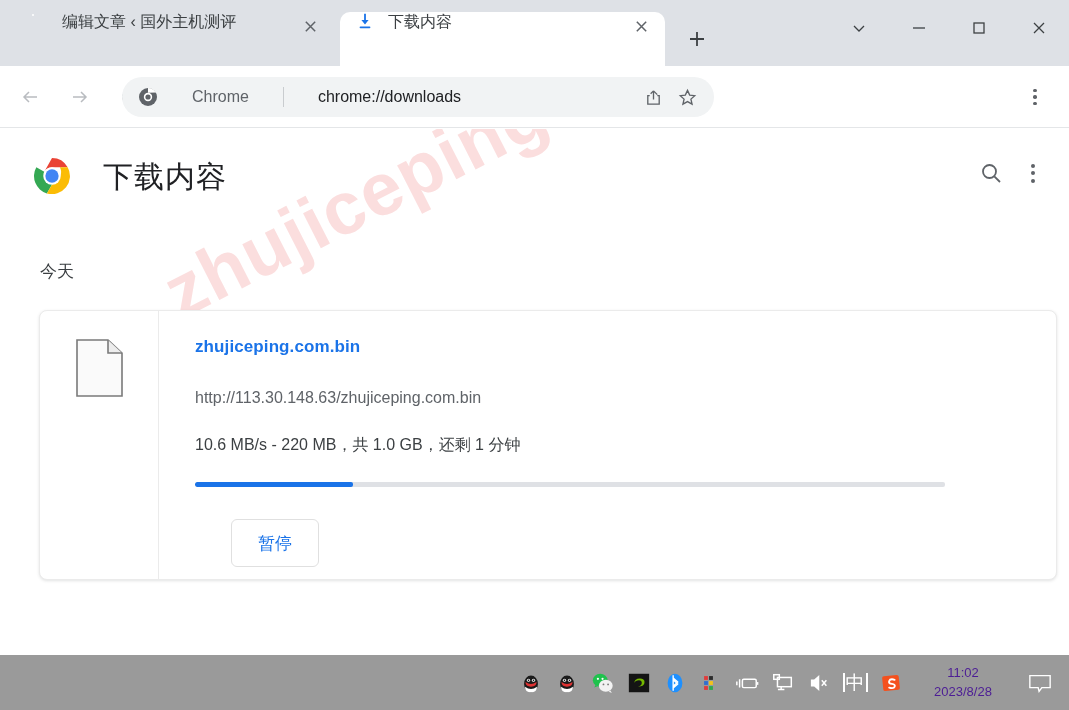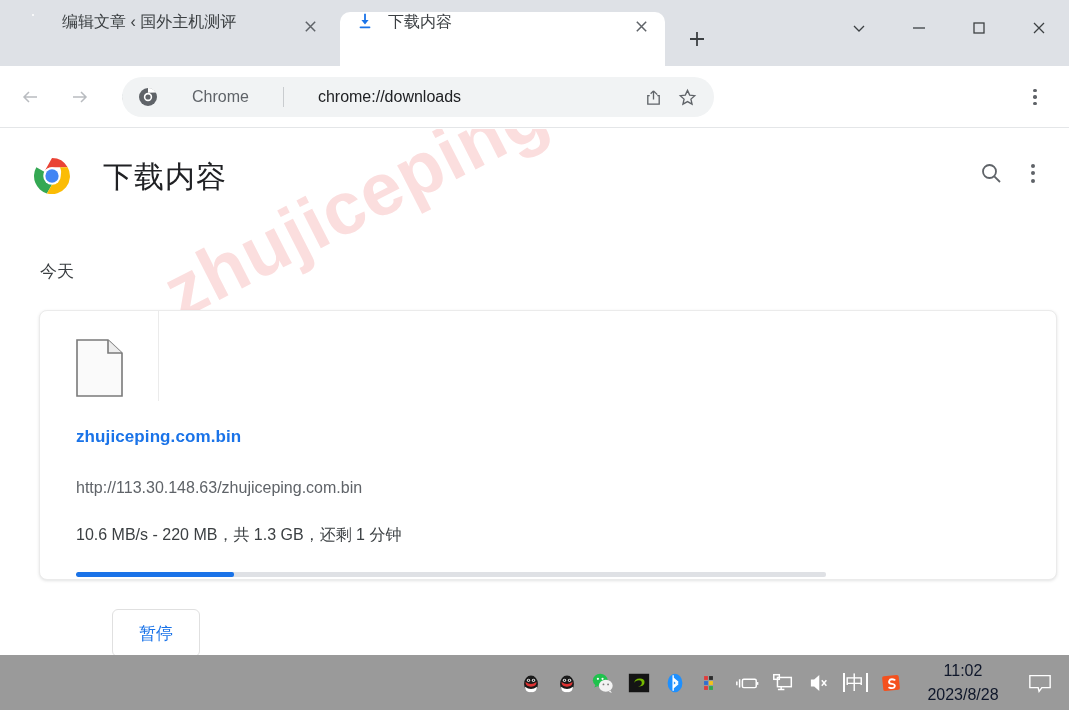--- a/index.html
+++ b/index.html
@@ -136,21 +136,20 @@
   .day-heading {
     position: absolute; left: 40px; top: 260px;
     font-size: 17px; color: #3c4043;
   }
 
   .dl-card {
     position: absolute; left: 39px; top: 310px; width: 1018px; height: 270px;
     background: #ffffff; border: 1px solid #ebebeb; border-radius: 8px;
     box-shadow: 0 1px 3px rgba(60,64,67,.15);
     display: flex;
-    flex-direction: column;
   }
   .dl-fileicon-col {
     width: 119px; flex: 0 0 auto; border-right: 1px solid #ebebeb;
     display: flex; align-items: flex-start; justify-content: center; padding-top: 28px;
   }
   .file-glyph { width: 47px; height: 58px; }
 
   .dl-body { flex: 1 1 auto; padding: 26px 0 0 36px; }
   .dl-filename {
     font-size: 17px; font-weight: 700; color: #1a73e8; letter-spacing: .1px;
@@ -183,22 +182,22 @@
   .tray-ico {
     width: 36px; height: 40px;
     display: flex; align-items: center; justify-content: center;
   }
   .tray-ico svg { display: block; }
   .ime-char {
     font-size: 19px; color: #ffffff; line-height: 1;
     border-left: 2px solid #fff; border-right: 2px solid #fff; padding: 0 1px;
   }
   .clock {
-    width: 96px; text-align: center; color: #0f172a;
-    font-size: 16px; line-height: 1.45; margin-left: 6px;
+    width: 96px; text-align: center; color: #4c1d95;
+    font-size: 13px; line-height: 1.45; margin-left: 6px;
   }
   .notif {
     width: 58px; height: 40px; display: flex; align-items: center; justify-content: center;
   }
 </style>
 </head>
 <body>
 
 <div class="browser">
 
@@ -351,21 +350,21 @@
         <span>
           <svg class="file-glyph" viewBox="0 0 47 58" fill="none">
             <path d="M1 1 H32 L46 14 V57 H1 Z" fill="#fafafa" stroke="#7a7a7a" stroke-width="1.6"></path>
             <path d="M32 1 V14 H46" fill="#ededed" stroke="#7a7a7a" stroke-width="1.6"></path>
           </svg>
         </span>
       </div>
       <div class="dl-body">
         <a class="dl-filename">zhujiceping.com.bin</a>
         <div class="dl-url">http://113.30.148.63/zhujiceping.com.bin</div>
-        <div class="dl-status">10.6 MB/s - 220 MB，共 1.3 GB，还剩 1 分钟</div>
+        <div class="dl-status">10.6 MB/s - 220 MB，共 1.0 GB，还剩 1 分钟</div>
         <div class="progress-track">
           <div class="progress-fill" style="width: 21%; background: rgb(26, 115, 232);"></div>
         </div>
         <div class="dl-buttons">
           <button class="dl-btn">暂停</button>
         </div>
       </div>
     </div>
 
   </div>

